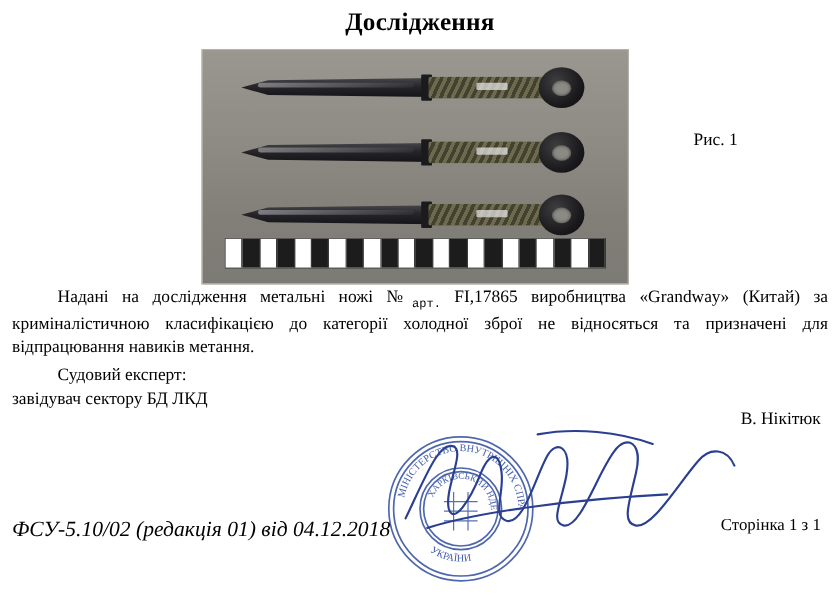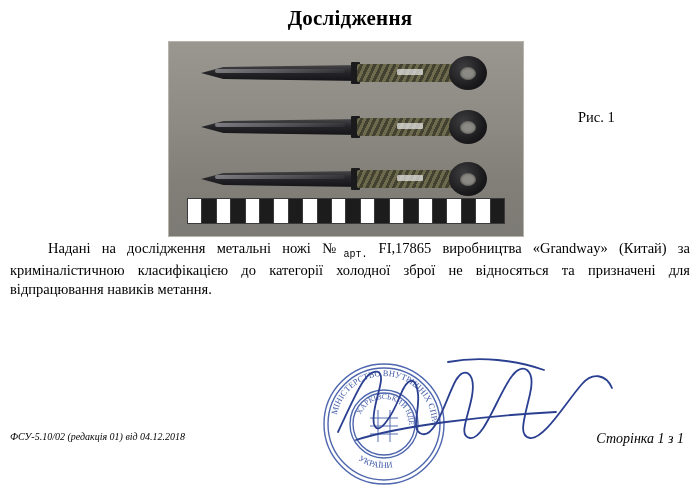--- a/index.html
+++ b/index.html
@@ -185,29 +185,28 @@
     position: absolute;
     left: 0;
     right: 0;
     top: 425px;
     height: 30px;
   }
   .footer-left {
     position: absolute;
     left: 10px;
     top: 0;
-    font-size: 10px;
+    font-size: 18px;
     font-style: italic;
   }
   .footer-right {
     position: absolute;
     right: 16px;
     top: 0;
     font-size: 14px;
-    font-style: italic;
   }
   .stamp {
     position: absolute;
     left: 318px;
     top: 352px;
     width: 132px;
     height: 132px;
     pointer-events: none;
   }
   .scribble {
@@ -287,20 +286,25 @@
         <div class="cell dark"></div>
       </div>
     </div>
 
     <div class="fig-caption">Рис. 1</div>
   </div>
 
 
   <div class="para"><span>Надані на дослідження метальні ножі №</span><sub>арт.</sub><span> FI,17865 виробництва «Grandway» (Китай) за криміналістичною класифікацією до категорії холодної зброї не відносяться та призначені для відпрацювання навиків метання.</span></div>
 
+  <div class="sig-block">
+    <div class="sig-line1">Судовий експерт:</div>
+    <div class="sig-line2">завідувач сектору БД ЛКД</div>
+    <div class="sig-name">В. Нікітюк</div>
+  </div>
 
   <svg class="stamp" viewBox="0 0 132 132">
     <g fill="none" stroke="#2f4ca0" stroke-width="1.4" opacity="0.85">
       <circle cx="66" cy="66" r="60"></circle>
       <circle cx="66" cy="66" r="56"></circle>
       <circle cx="66" cy="66" r="34"></circle>
       <circle cx="66" cy="66" r="31"></circle>
     </g>
     <defs>
       <path id="arcTop" d="M 66,66 m -48,0 a 48,48 0 1,1 96,0"></path>

